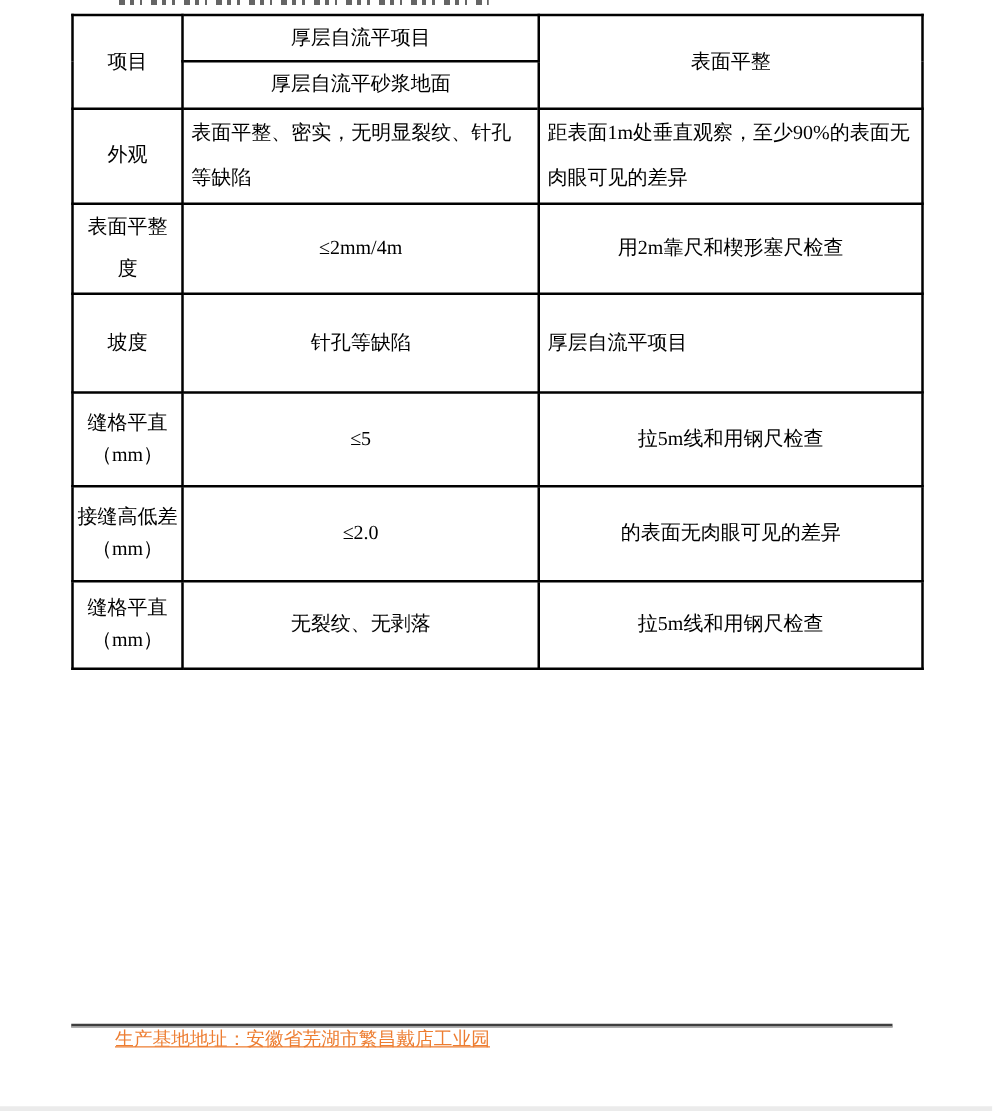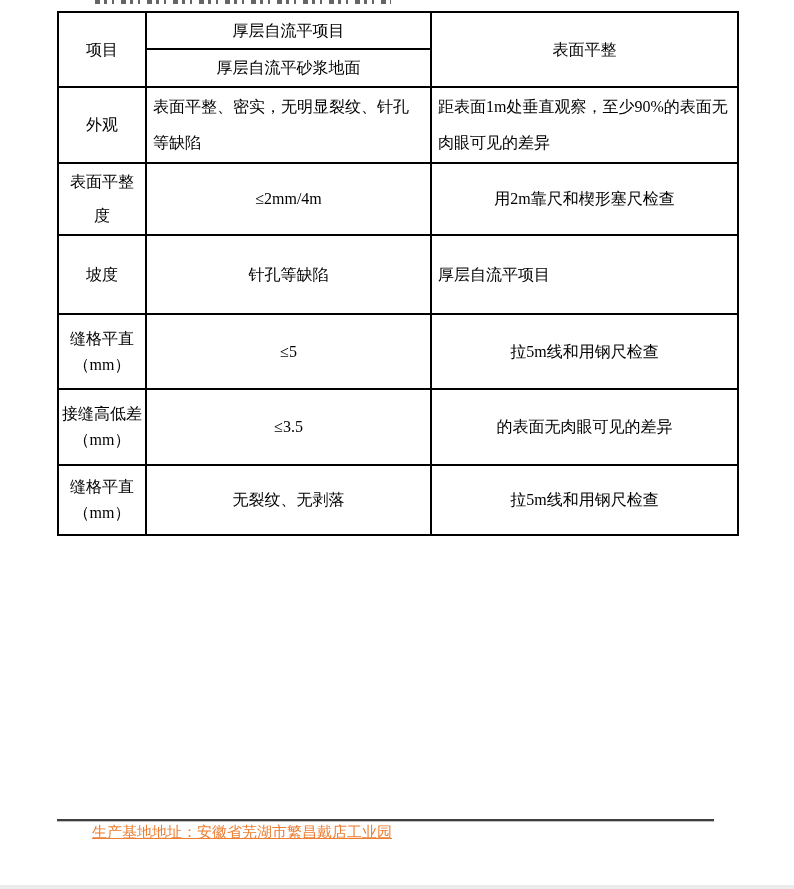--- a/index.html
+++ b/index.html
@@ -119,21 +119,21 @@
         </td>
         <td>≤5</td>
         <td>拉5m线和用钢尺检查</td>
       </tr>
 
       <tr style="height:76px">
         <td class="item-cell">
           <div>接缝高低差</div>
           <div>（mm）</div>
         </td>
-        <td>≤3.5</td>
+        <td>≤2.0</td>
         <td>的表面无肉眼可见的差异</td>
       </tr>
 
       <tr style="height:70px">
         <td class="item-cell">
           <div>缝格平直</div>
           <div>（mm）</div>
         </td>
         <td>无裂纹、无剥落</td>
         <td>拉5m线和用钢尺检查</td>

